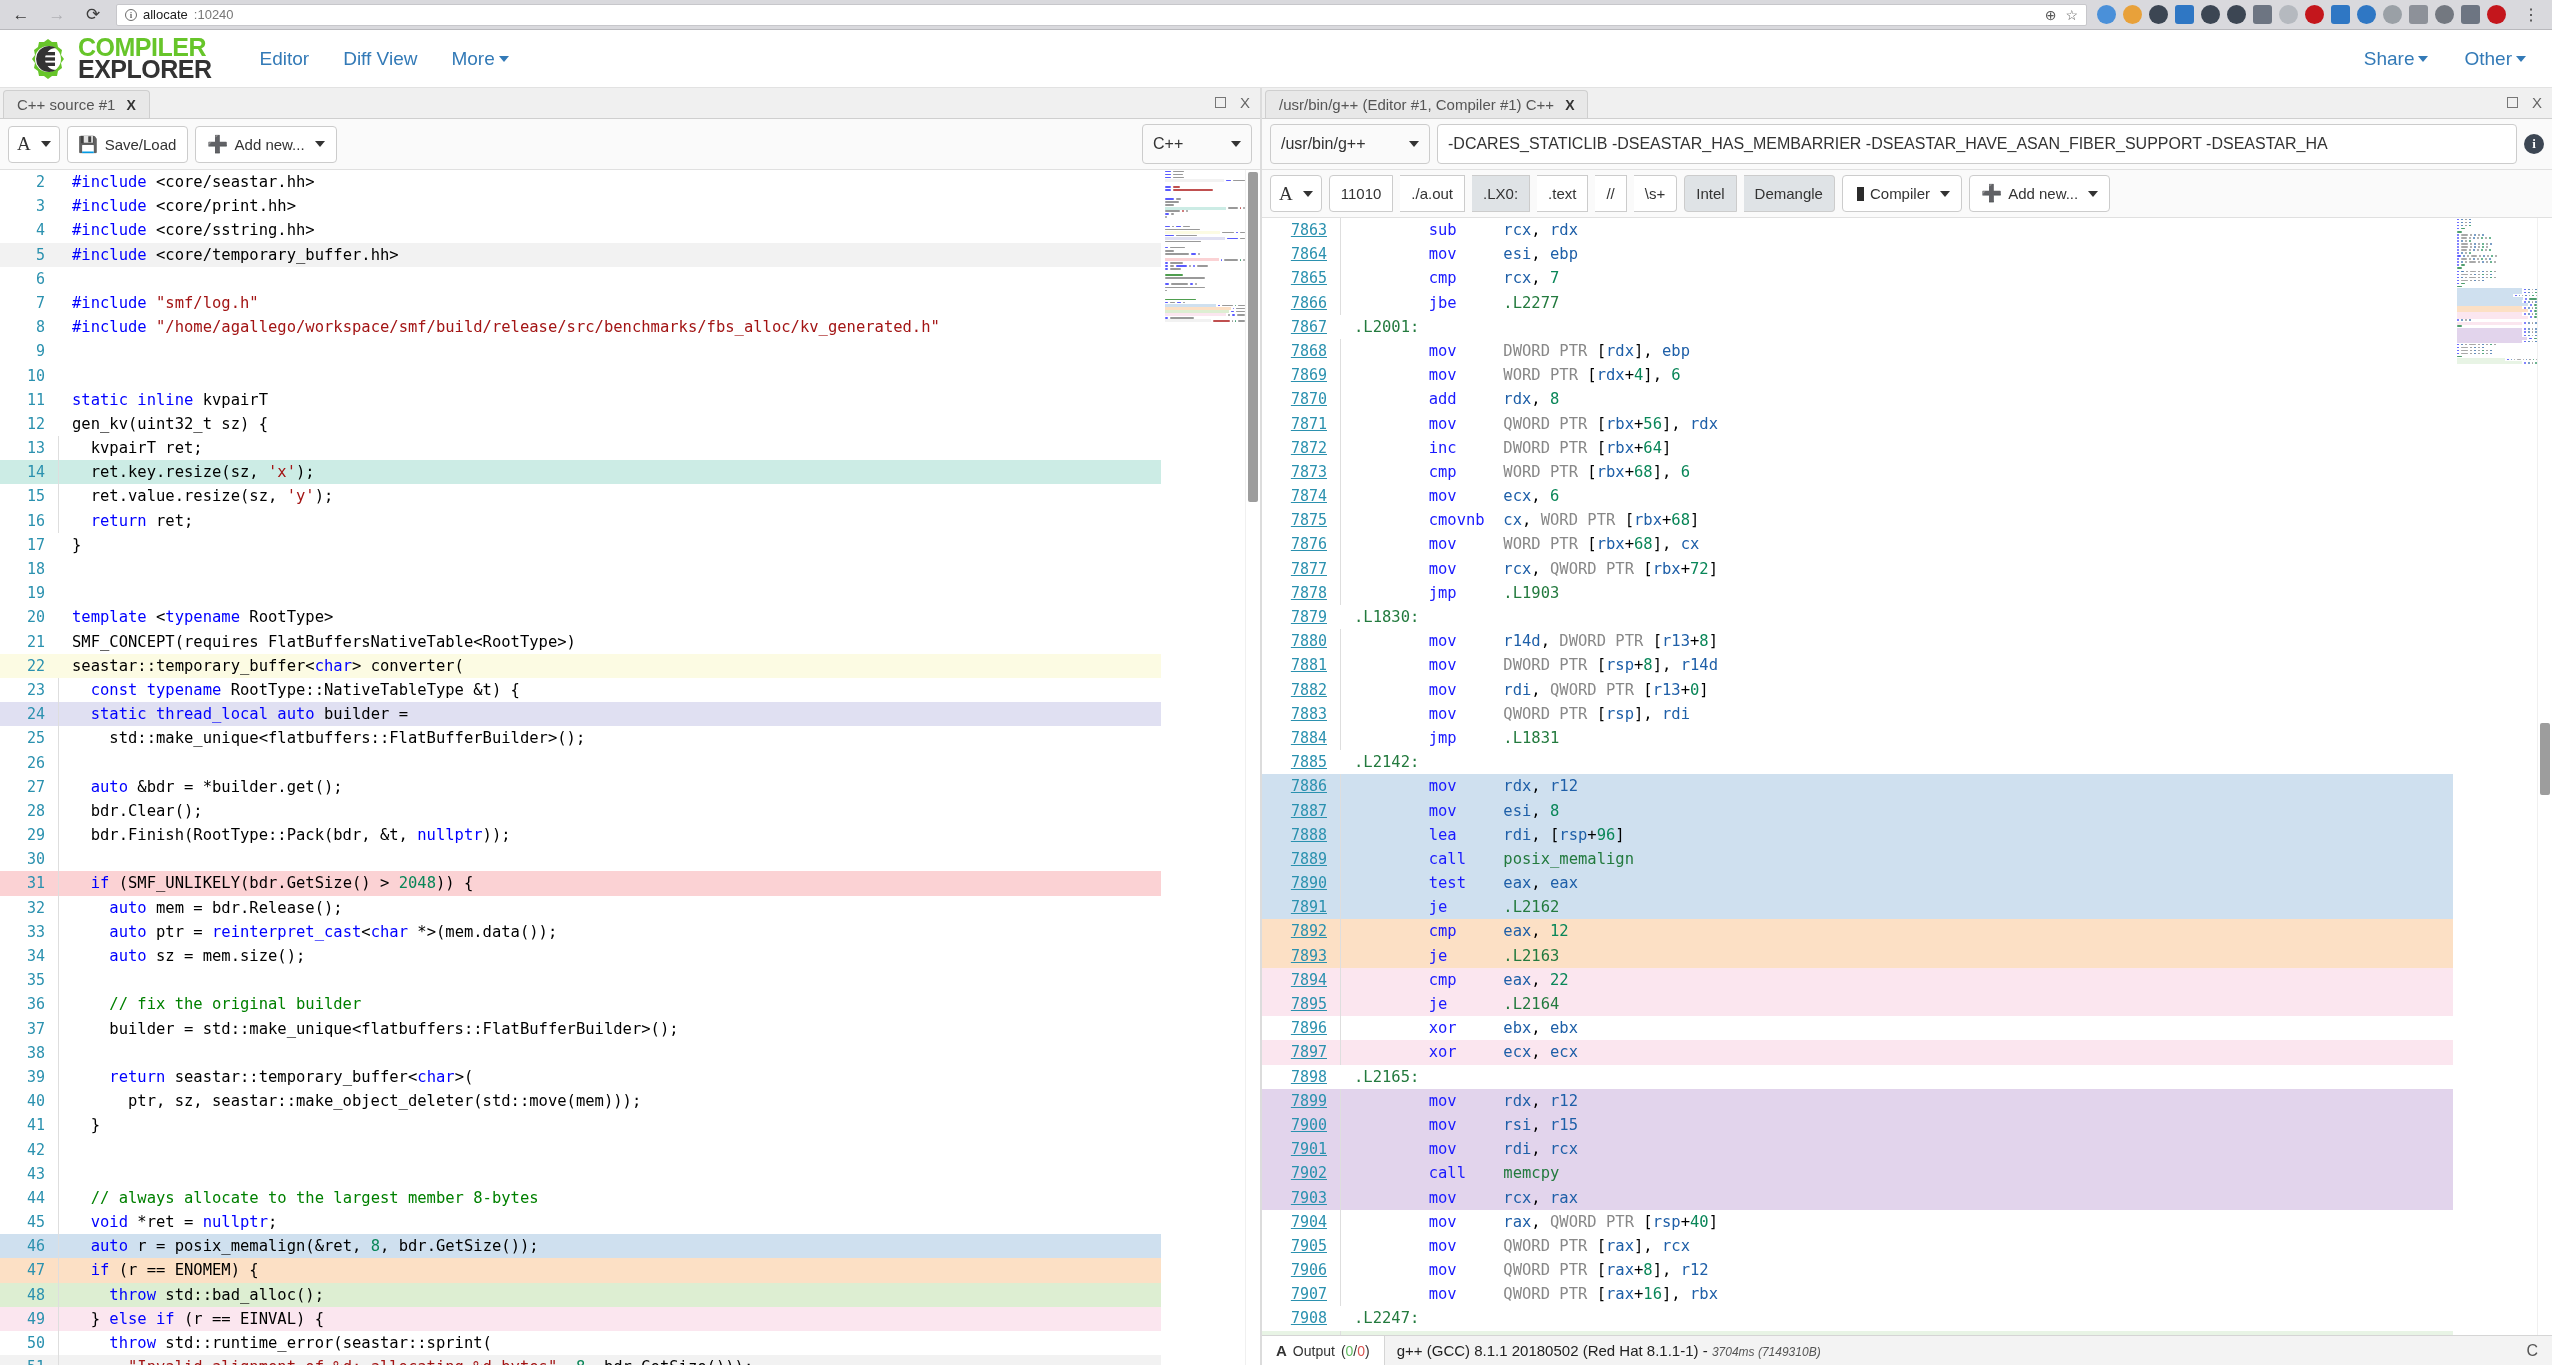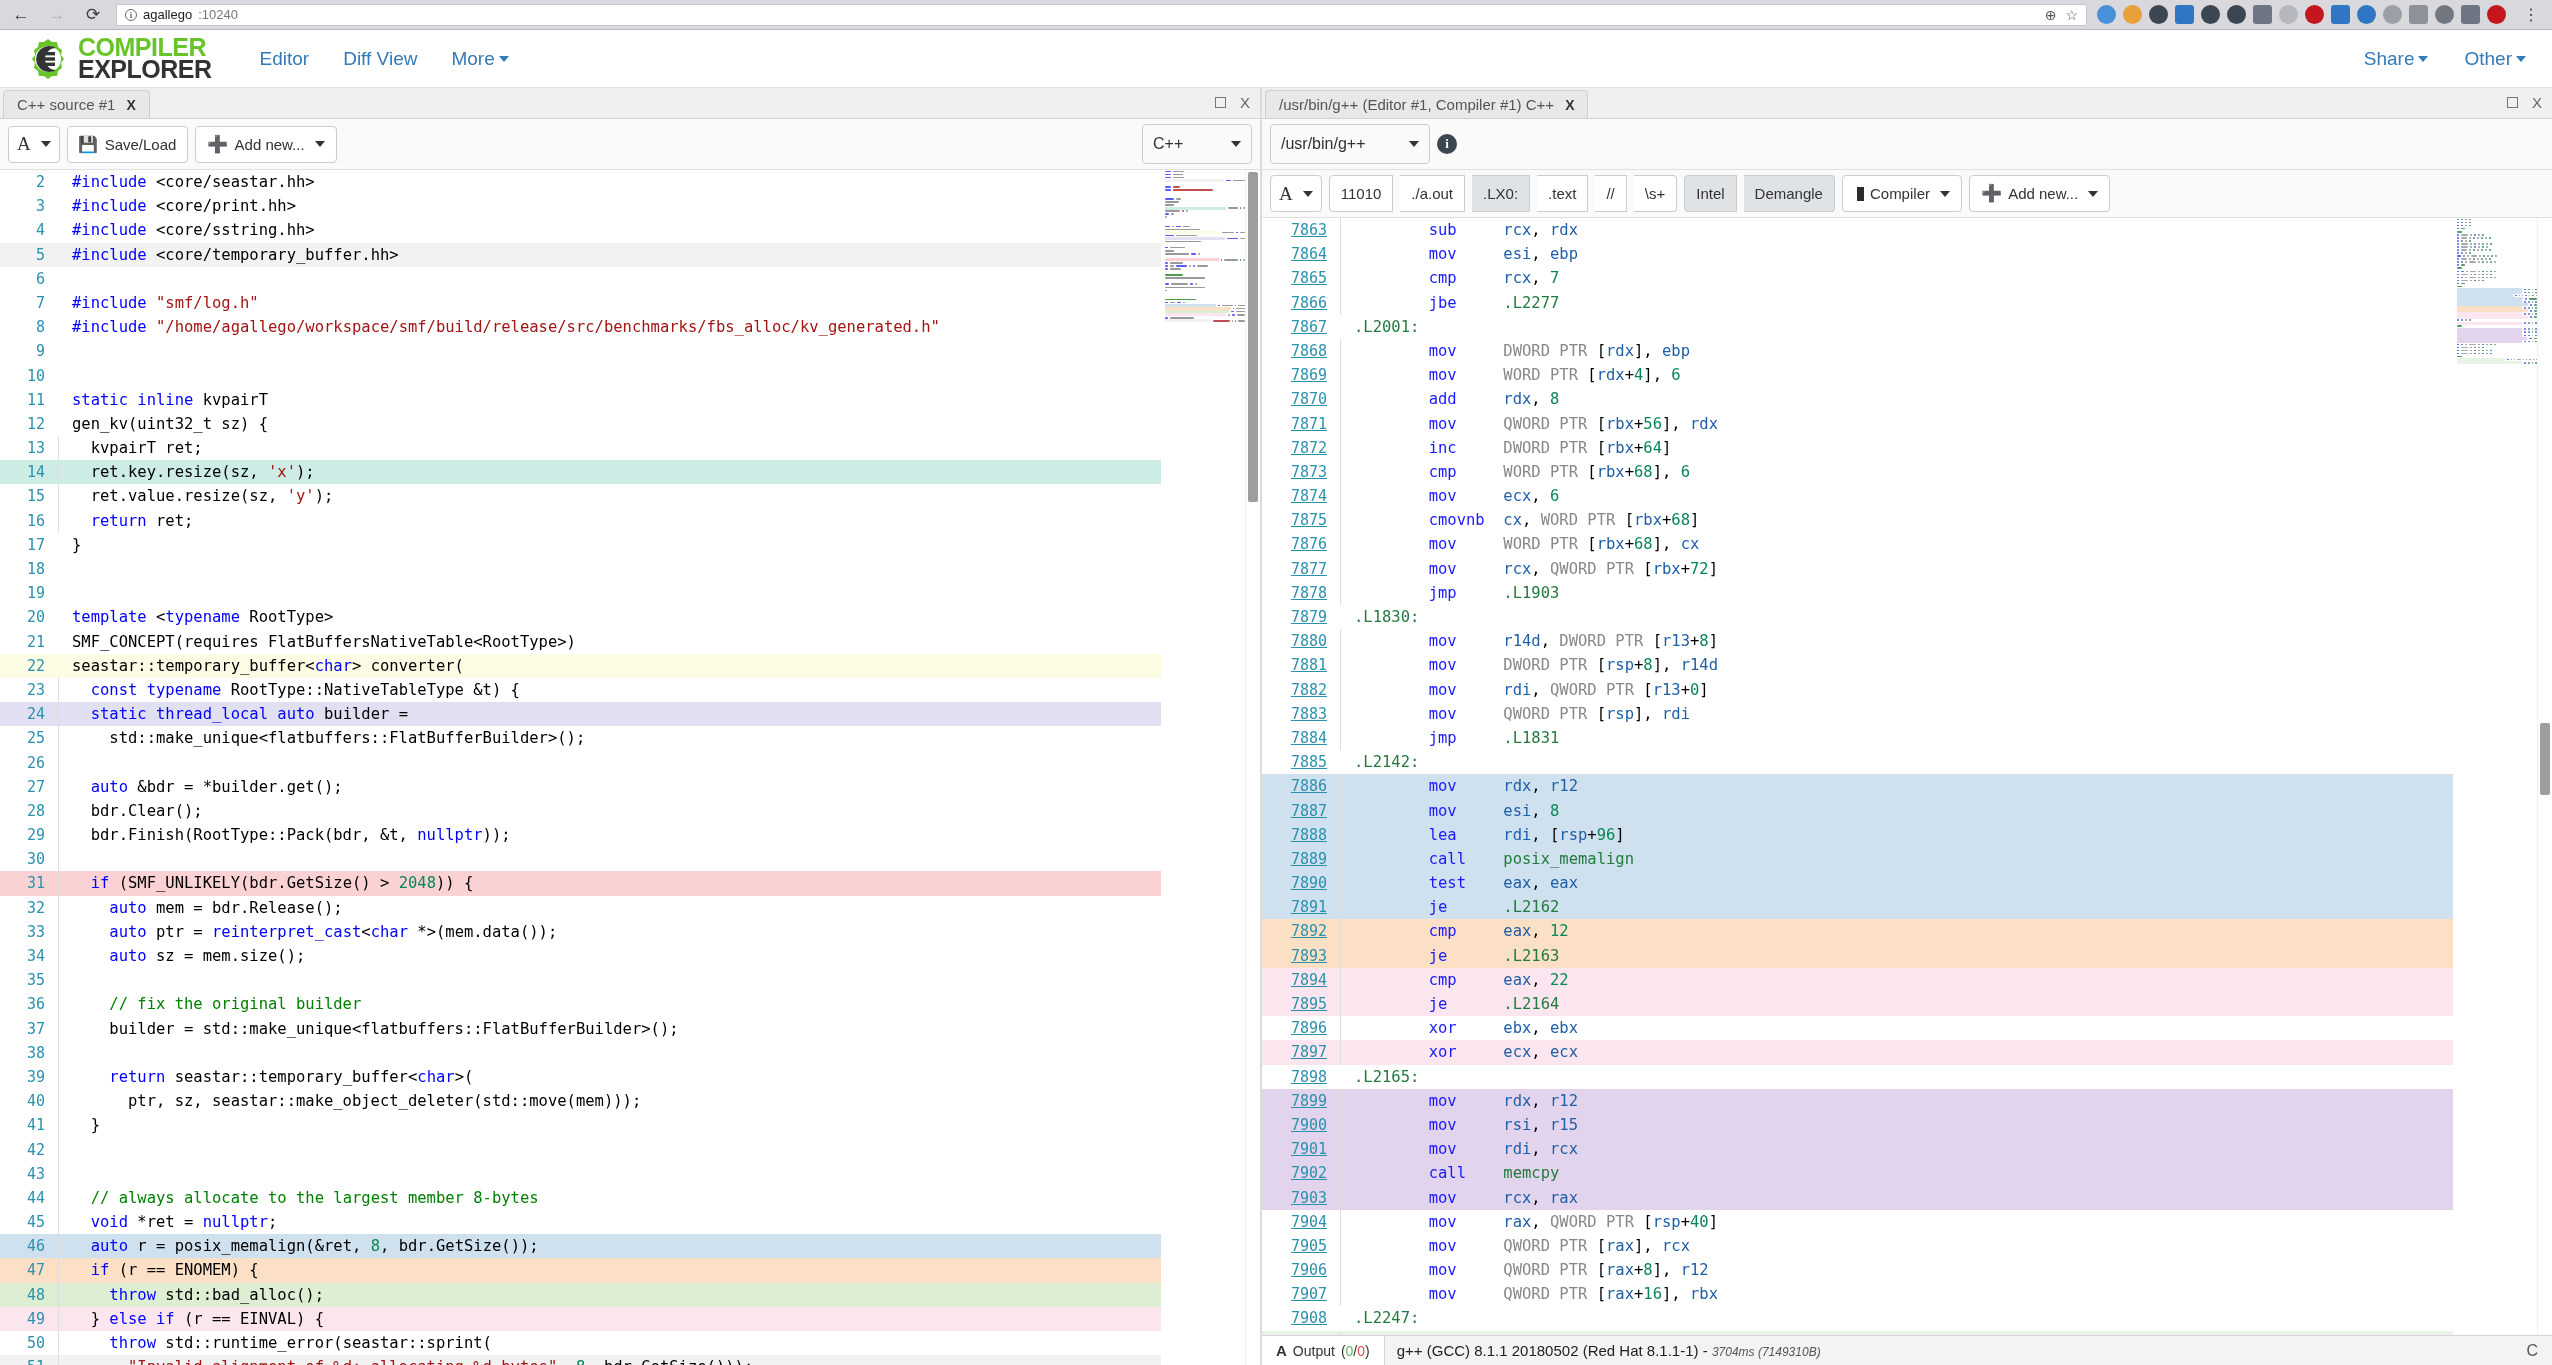--- a/index.html
+++ b/index.html
@@ -209,21 +209,21 @@
 </style>
 </head>
 <body>
 
 <div class="browser-bar">
   <div class="nav-btn">←</div>
   <div class="nav-btn disabled">→</div>
   <div class="nav-btn">⟳</div>
   <div class="urlbar">
     <span class="info-ico">i</span>
-    <span class="url-host">agallego</span>
+    <span class="url-host">allocate</span>
       <span class="url-port">:10240</span>
     <span class="urlbar-right">
       <span>⊕</span>
       <span>☆</span>
     </span>
   </div>
   <div class="ext-row" id="ext-row">
       <span class="ext" style="background: rgb(74, 144, 217);"></span>
       <span class="ext" style="background: rgb(232, 161, 58);"></span>
       <span class="ext" style="background: rgb(60, 70, 83);"></span>
@@ -622,20 +622,23 @@
       <div class="pane-header-actions">
         <span class="maxi"></span>
         <span>X</span>
       </div>
     </div>
 
     <div class="toolbar">
       <div class="select wide">
         <span>/usr/bin/g++</span>
         <i class="caret"></i>
+      </div>
+      <div class="opts-input" title="Compiler options...">
+        <span>-DCARES_STATICLIB -DSEASTAR_HAS_MEMBARRIER -DSEASTAR_HAVE_ASAN_FIBER_SUPPORT -DSEASTAR_HA</span>
       </div>
       <div class="info-circle">i</div>
     </div>
 
     <div class="toolbar" style="border-bottom:1px solid #e0e0e0">
       <div class="btn tight">
         <span class="btn-font">A</span>
         <i class="caret"></i>
       </div>
       <div class="btn grouped first">

